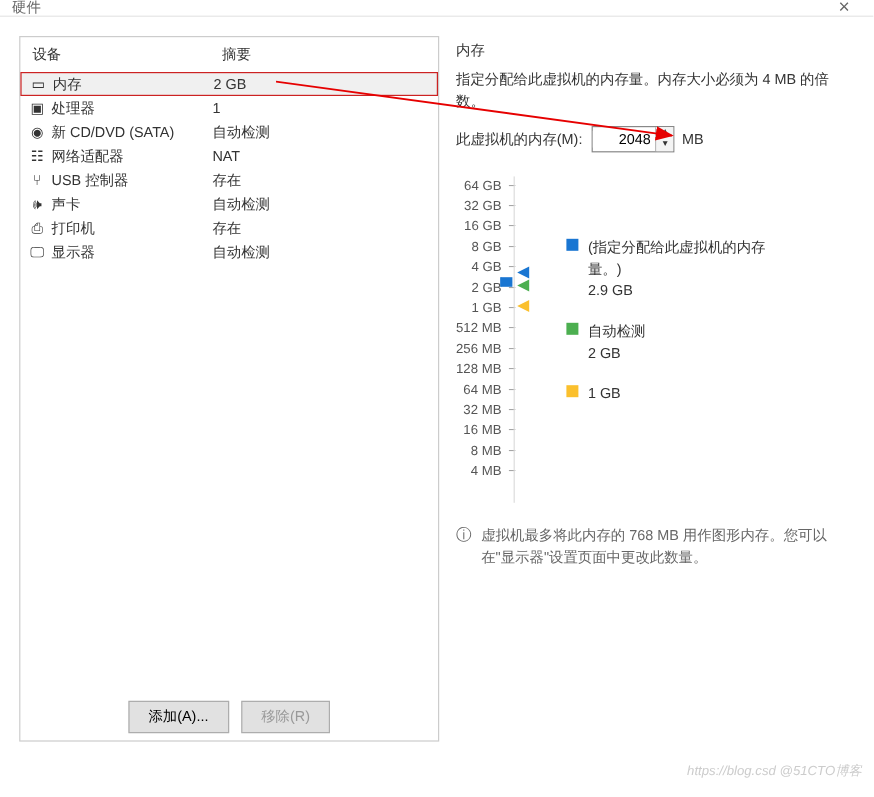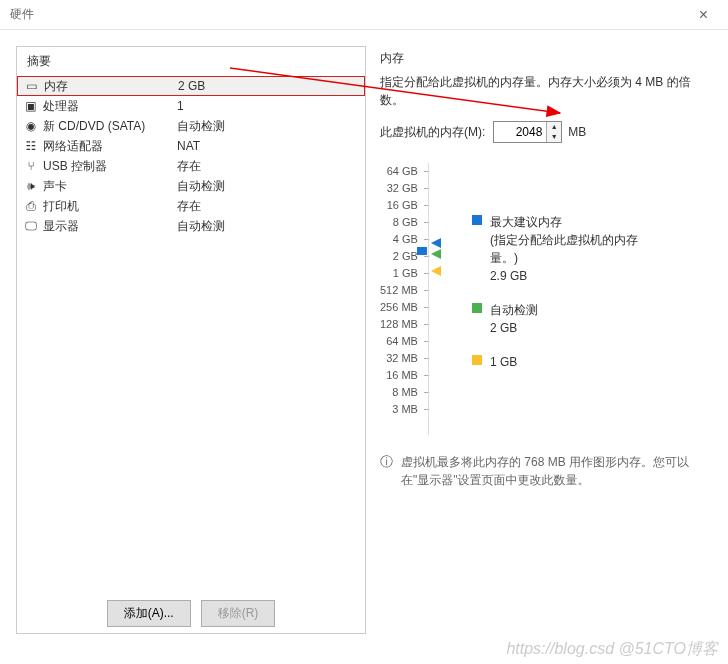--- a/index.html
+++ b/index.html
@@ -1,17 +1,17 @@
 <!DOCTYPE html>
 <html><head>
   <meta charset="utf-8">
   <style>
     * { box-sizing: border-box; margin: 0; padding: 0; }
     body { font-family: "Microsoft YaHei", Tahoma, sans-serif; font-size: 12px; background: #fff; color: #333; width: 728px; height: 664px; position: relative; }
-    .titlebar { display: flex; justify-content: space-between; align-items: center; height: 30px; padding: 0 8px 0 10px; border-bottom: 1px solid #e5e5e5; }
+    .titlebar { display: flex; justify-content: space-between; align-items: center; height: 14px; padding: 0 8px 0 10px; border-bottom: 1px solid #e5e5e5; }
     .titlebar .title { color: #666; font-size: 12px; }
     .close-btn { font-size: 16px; color: #666; padding: 0 12px; cursor: pointer; }
     .content { display: flex; padding: 16px 16px 8px 16px; gap: 14px; height: 612px; }
     .left-panel { width: 350px; border: 1px solid #ccc; position: relative; display: flex; flex-direction: column; }
     .list-header { display: flex; padding: 6px 10px; font-size: 12px; }
     .col-device { width: 158px; }
     .col-summary { flex: 1; }
     .list-body { flex: 1; }
     .list-row { display: flex; align-items: center; padding: 2px 6px; height: 20px; }
     .list-row.selected { background: #f0f0f0; border: 1px solid #cc2222; }
@@ -42,34 +42,35 @@
     .legends { margin-left: 24px; padding-top: 50px; }
     .legend-item { display: flex; align-items: flex-start; margin-bottom: 16px; }
     .legend-color { width: 10px; height: 10px; margin-right: 8px; margin-top: 2px; }
     .legend-text { font-size: 12px; line-height: 1.5; max-width: 170px; }
     .info-note { display: flex; align-items: flex-start; margin-top: 18px; gap: 8px; }
     .info-note .icon { color: #666; font-size: 13px; }
     .info-note .text { font-size: 12px; color: #666; line-height: 1.5; }
     .button-row { display: flex; justify-content: center; gap: 10px; padding: 6px; }
     .btn { border: 1px solid #adadad; background: #e1e1e1; padding: 4px 16px; font-size: 12px; cursor: pointer; }
     .btn.disabled { color: #999; }
-    .watermark { position: absolute; right: 10px; bottom: 4px; color: #ccc; font-size: 16px; font-style: italic; }
+    .watermark { position: absolute; right: 10px; bottom: 14px; color: #ccc; font-size: 11px; font-style: italic; }
   </style>
 </head>
 <body>
 
 <div class="titlebar">
   <span class="title">硬件</span>
   <span class="close-btn">×</span>
 </div>
 
 <div class="content">
 
   <div class="left-panel">
     <div class="list-header">
+      <div class="col-device">设备</div>
       <div class="col-summary">摘要</div>
     </div>
     <div class="list-body">
       <div class="list-row selected">
         <div class="device">
             <span class="icon">▭</span>
             <span>内存</span>
           </div>
         <div>2 GB</div>
       </div>
@@ -162,33 +163,32 @@
         <div class="tick">4 GB</div>
         <div class="tick">2 GB</div>
         <div class="tick">1 GB</div>
         <div class="tick">512 MB</div>
         <div class="tick">256 MB</div>
         <div class="tick">128 MB</div>
         <div class="tick">64 MB</div>
         <div class="tick">32 MB</div>
         <div class="tick">16 MB</div>
         <div class="tick">8 MB</div>
-        <div class="tick">3 MB</div>
+        <div class="tick">4 MB</div>
       </div>
       <div class="slider-track">
         <div class="marker blue" style="top:75px"></div>
         <div class="marker current" style="top:84px"></div>
         <div class="marker green" style="top:86px"></div>
         <div class="marker yellow" style="top:103px"></div>
       </div>
       <div class="legends">
         <div class="legend-item">
           <div class="legend-color" style="background:#1976d2"></div>
           <div class="legend-text">
-            <div>最大建议内存</div>
             <div>(指定分配给此虚拟机的内存量。)</div>
             <div>2.9 GB</div>
           </div>
         </div>
         <div class="legend-item">
           <div class="legend-color" style="background:#4caf50"></div>
           <div class="legend-text">
             <div>自动检测</div>
             <div>2 GB</div>
           </div>

